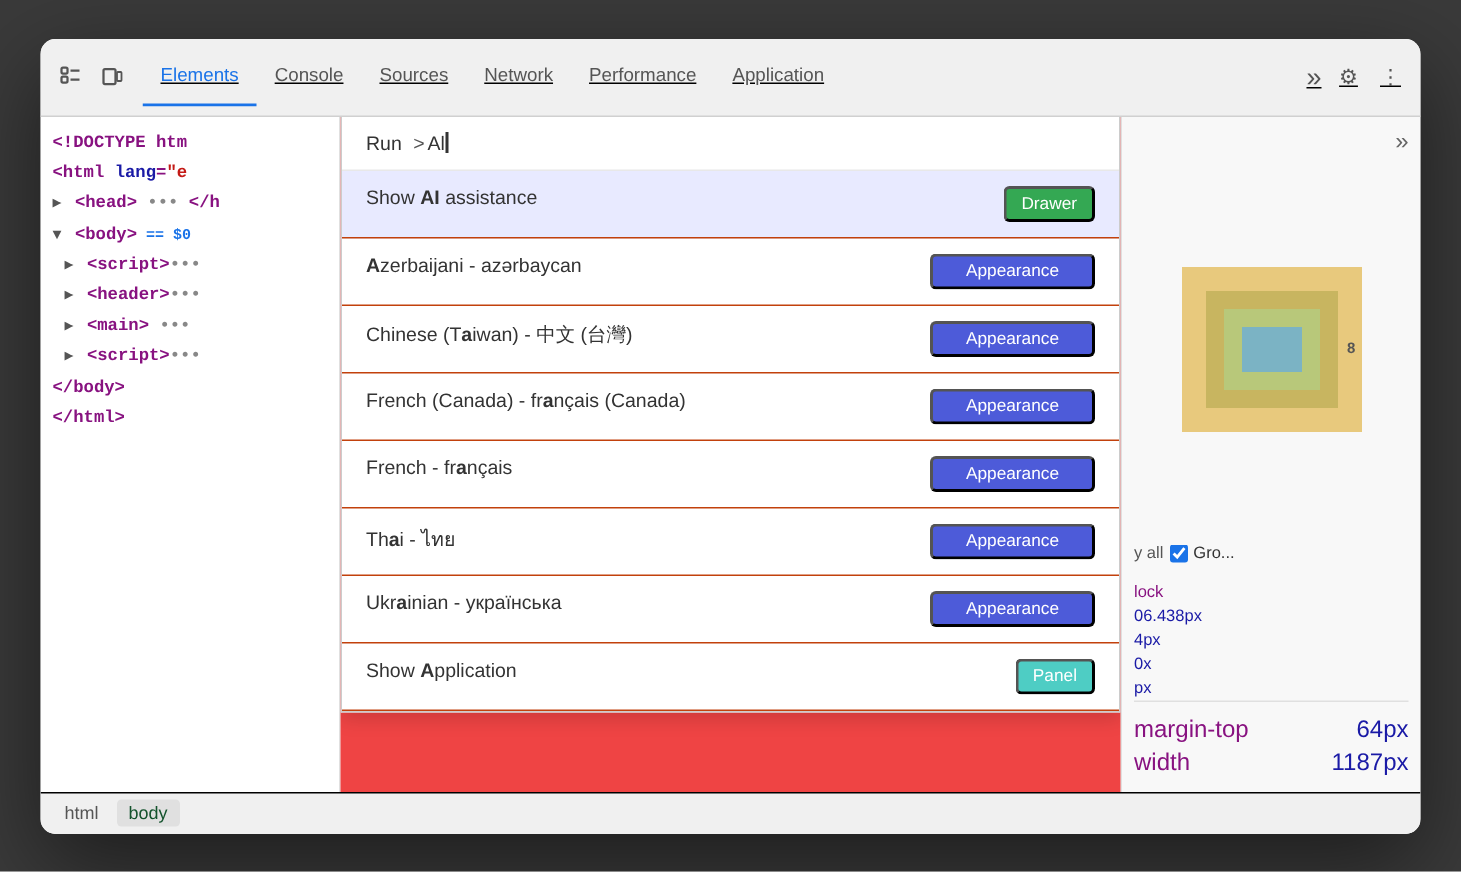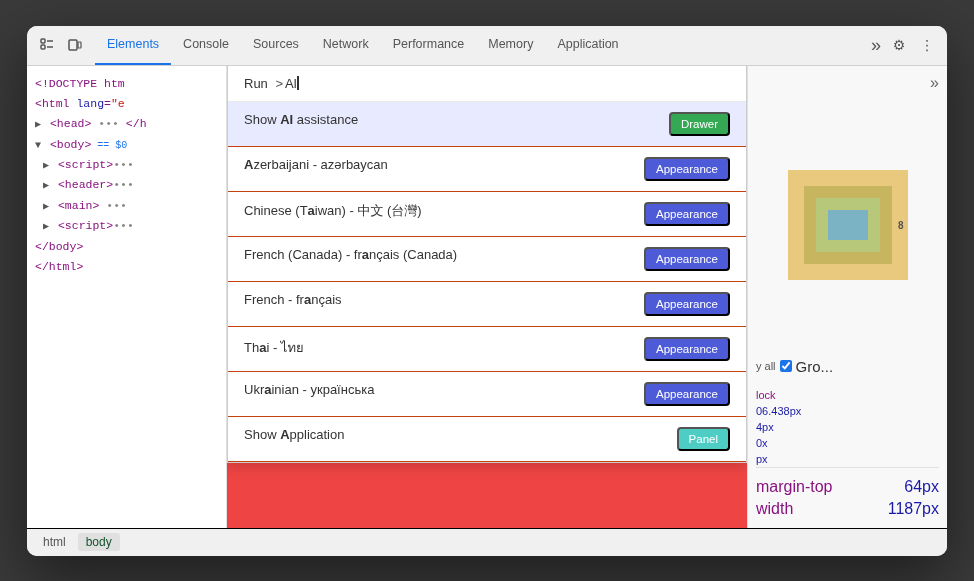--- a/index.html
+++ b/index.html
@@ -24,22 +24,23 @@
       flex-direction: column;
     }
 
     
     .tab-bar {
       display: flex;
       align-items: center;
       background: #f0f0f0;
       border-bottom: 1px solid #d0d0d0;
       padding: 0 8px;
-      height: 40px;
+      height: 52px;
       flex-shrink: 0;
+      text-decoration: underline;
     }
 
     .tab-bar-icons {
       display: flex;
       align-items: center;
       gap: 4px;
       margin-right: 8px;
     }
 
     .icon-btn {
@@ -115,20 +116,21 @@
       font-family: 'Courier New', monospace;
       padding: 8px 4px;
       color: #333;
     }
 
     .html-line {
       padding: 1px 4px;
       line-height: 1.6;
       white-space: nowrap;
       overflow: hidden;
+      font-weight: bold;
     }
 
     .tag { color: #881280; }
     .attr { color: #1a1aa6; }
     .val { color: #c41a16; }
     .triangle { color: #555; font-size: 10px; margin-right: 2px; }
     .dots { color: #888; }
     .indent1 { padding-left: 12px; }
 
     
@@ -212,21 +214,21 @@
       font-size: 11.5px;
       padding: 4px 10px;
       border-radius: 4px;
       font-weight: 500;
     }
 
     .badge-appearance {
       background: #4d5bd9;
       color: #fff;
       font-size: 11.5px;
-      padding: 4px 10px;
+      padding: 4px 22px;
       border-radius: 4px;
       font-weight: 500;
     }
 
     .badge-panel {
       background: #4ecdc4;
       color: #fff;
       font-size: 11.5px;
       padding: 4px 10px;
       border-radius: 4px;
@@ -345,21 +347,21 @@
       margin-bottom: 4px;
     }
 
     .filter-checkbox {
       width: 12px;
       height: 12px;
       accent-color: #1a73e8;
     }
 
     .filter-label {
-      font-size: 15px;
+      font-size: 11px;
       color: #333;
     }
 
     
     .bottom-bar {
       display: flex;
       align-items: center;
       background: #f0f0f0;
       border-top: 1px solid #000000;
       padding: 0 8px;
@@ -403,21 +405,20 @@
           <rect x="10" y="4" width="3" height="6" rx="0.5" stroke="#555" stroke-width="1.2" fill="none"></rect>
         </svg>
       </button>
     </div>
     <div class="tabs">
       <div class="tab active">Elements</div>
       <div class="tab">Console</div>
       <div class="tab">Sources</div>
       <div class="tab">Network</div>
       <div class="tab">Performance</div>
-      <div class="tab">Memory</div>
       <div class="tab">Application</div>
     </div>
     <div class="tab-overflow">»</div>
     <div class="tab-bar-right">
       <button class="icon-btn">
         <span>⚙</span>
       </button>
       <button class="icon-btn">
         <span>⋮</span>
       </button>

